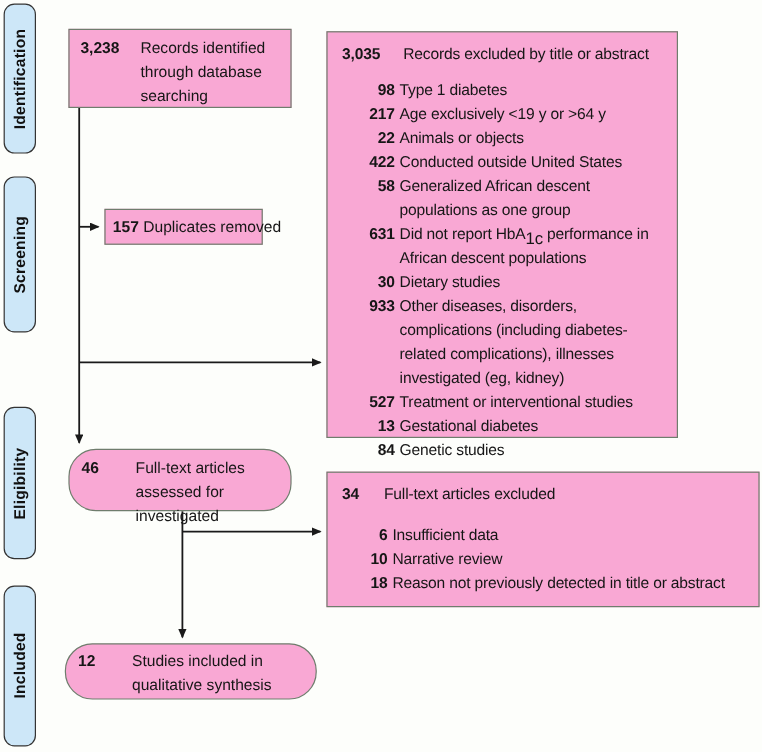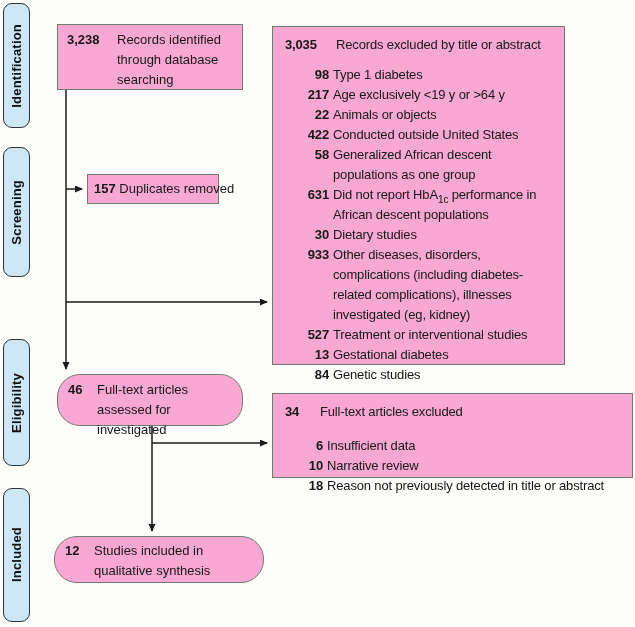--- a/index.html
+++ b/index.html
@@ -52,42 +52,42 @@
     column-gap: 8px;
     padding: 5px 6px 0 9px;
   }
   .row2 .num { text-align: left; }
 
   .rowsm { padding: 4px 4px 0 6px; white-space: nowrap; }
 
   .rowmid {
     display: grid;
     grid-template-columns: 24px 1fr;
-    column-gap: 5px;
+    column-gap: 21px;
     padding: 5px 8px 0 10px;
     border-radius: 23px;
   }
 
   
   .bigbox { padding: 8px 6px 0 12px; letter-spacing: -0.15px; }
   .title-row {
     display: grid;
     grid-template-columns: 42px 1fr;
     column-gap: 9px;
   }
   .title-row.narrow { grid-template-columns: 26px 1fr; }
   .items { margin-top: 10px; }
   .item-row {
     display: grid;
     grid-template-columns: 44px 1fr;
     column-gap: 4px;
   }
   .item-row.narrow { grid-template-columns: 38px 1fr; }
   .item-row .num { text-align: right; }
-  sub { font-size: 10px; line-height: 0; margin-top: 20px; }
+  sub { font-size: 14px; line-height: 0; margin-top: 20px; }
 
   svg.arrows { position: absolute; inset: 0; pointer-events: none; }
 </style>
 </head>
 <body>
 
 <div class="canvas">
 
   <div class="stage" style="top:3px; height:125px;">
     <span class="vtext">Identification</span>
@@ -178,21 +178,21 @@
         <span>Genetic studies</span>
       </div>
     </div>
   </div>
 
   <div class="gbox rowmid" style="left:57px; top:374px; width:186px; height:52px;">
     <span class="num">46</span>
     <span>Full-text articles assessed for investigated</span>
   </div>
 
-  <div class="gbox bigbox" style="left:272px; top:393px; width:361px; height:85px;">
+  <div class="gbox bigbox" style="left:272px; top:393px; width:361px; height:113px;">
     <div class="title-row narrow">
       <span class="num">34</span>
       <span>Full-text articles excluded</span>
     </div>
     <div class="items" style="margin-top:14px;">
       <div class="item-row narrow">
         <span class="num">6</span>
         <span>Insufficient data</span>
       </div>
       <div class="item-row narrow">

